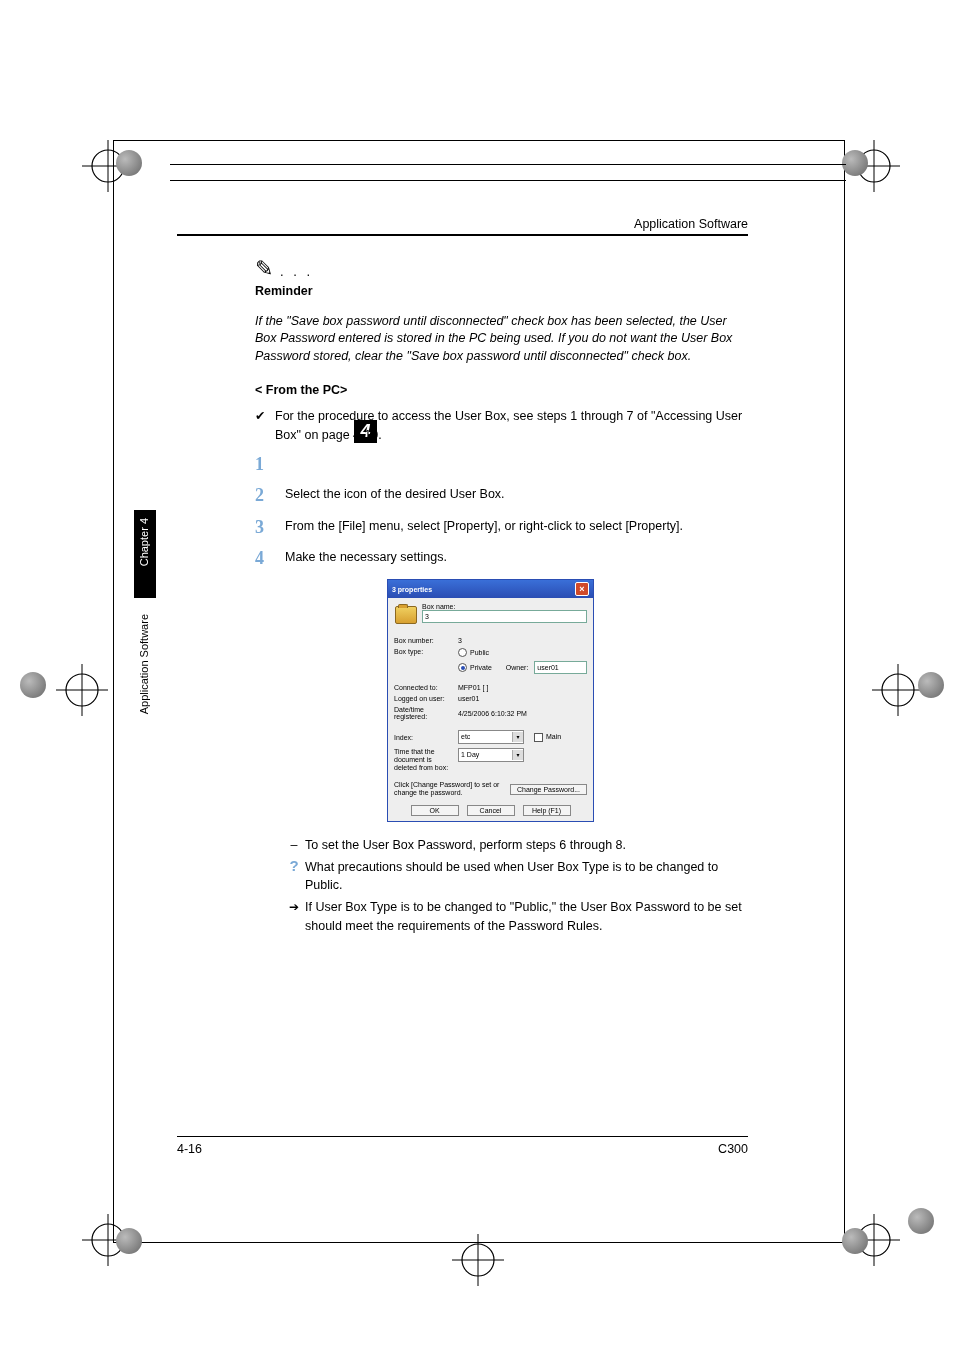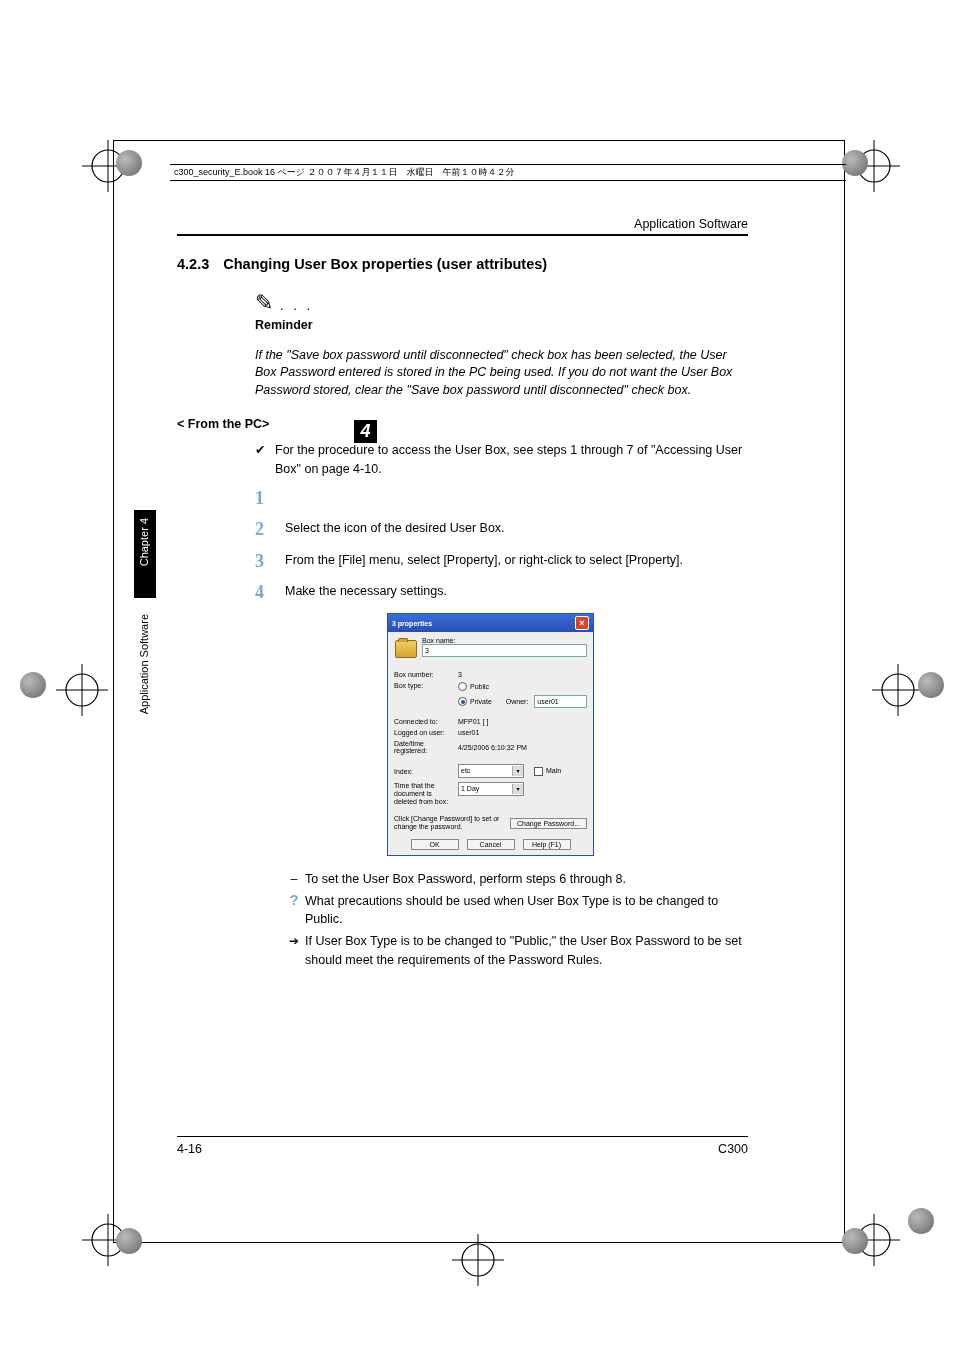--- a/index.html
+++ b/index.html
@@ -107,20 +107,21 @@
     margin-bottom: 15px;
   }
   .reminder-text {
     font-size: 12.5px;
     font-style: italic;
     line-height: 1.38;
   }
   .subhead {
     font-size: 12.5px;
     font-weight: bold;
+    margin-left: 78px;
     margin-bottom: 10px;
     margin-top: 16px;
   }
   .bullet-row {
     display: flex;
     margin-left: 78px;
     font-size: 12.5px;
     line-height: 1.5;
     margin-bottom: 10px;
   }
@@ -391,41 +392,36 @@
   <div class="reg-circle-big" style="left:116px; top:150px;"></div>
   <div class="reg-circle-big" style="right:86px; top:150px;"></div>
   <div class="reg-circle-big" style="left:20px; top:672px;"></div>
   <div class="reg-circle-big" style="right:10px; top:672px;"></div>
   <div class="reg-circle-big" style="left:116px; bottom:96px;"></div>
   <div class="reg-circle-big" style="right:86px; bottom:96px;"></div>
   <div class="reg-circle-big" style="right:20px; bottom:116px;"></div>
 
   <div class="header-rule">
     <div class="hr-line-top"></div>
-    <div class="hr-text">c300_security_E.book  16 ページ  ２００７年４月１１日　水曜日　午前１０時４２分</div>
     <div class="hr-line-bot"></div>
   </div>
 
   <div class="side-tab black" style="top:510px; height:88px;">
     <div class="vtxt">Chapter 4</div>
   </div>
   <div class="side-tab" style="top:606px; height:140px;">
     <div class="vtxt">Application Software</div>
   </div>
 
   <div class="header-section">
     <div class="chapter-badge">4</div>
     <div class="header-right">Application Software</div>
   </div>
 
   <div class="body">
-    <div class="h-sec">
-      <span>4.2.3</span>
-      <span>Changing User Box properties (user attributes)</span>
-    </div>
 
     <div class="reminder-block">
       <span class="reminder-icon">✎<span style="font-size:13px; letter-spacing:3px;"> . . .</span></span>
       <div class="reminder-title">Reminder</div>
       <div class="reminder-text">If the "Save box password until disconnected" check box has been selected, the User Box Password entered is stored in the PC being used. If you do not want the User Box Password stored, clear the "Save box password until disconnected" check box.</div>
     </div>
 
     <div class="subhead">&lt; From the PC&gt;</div>
 
     <div class="bullet-row">

